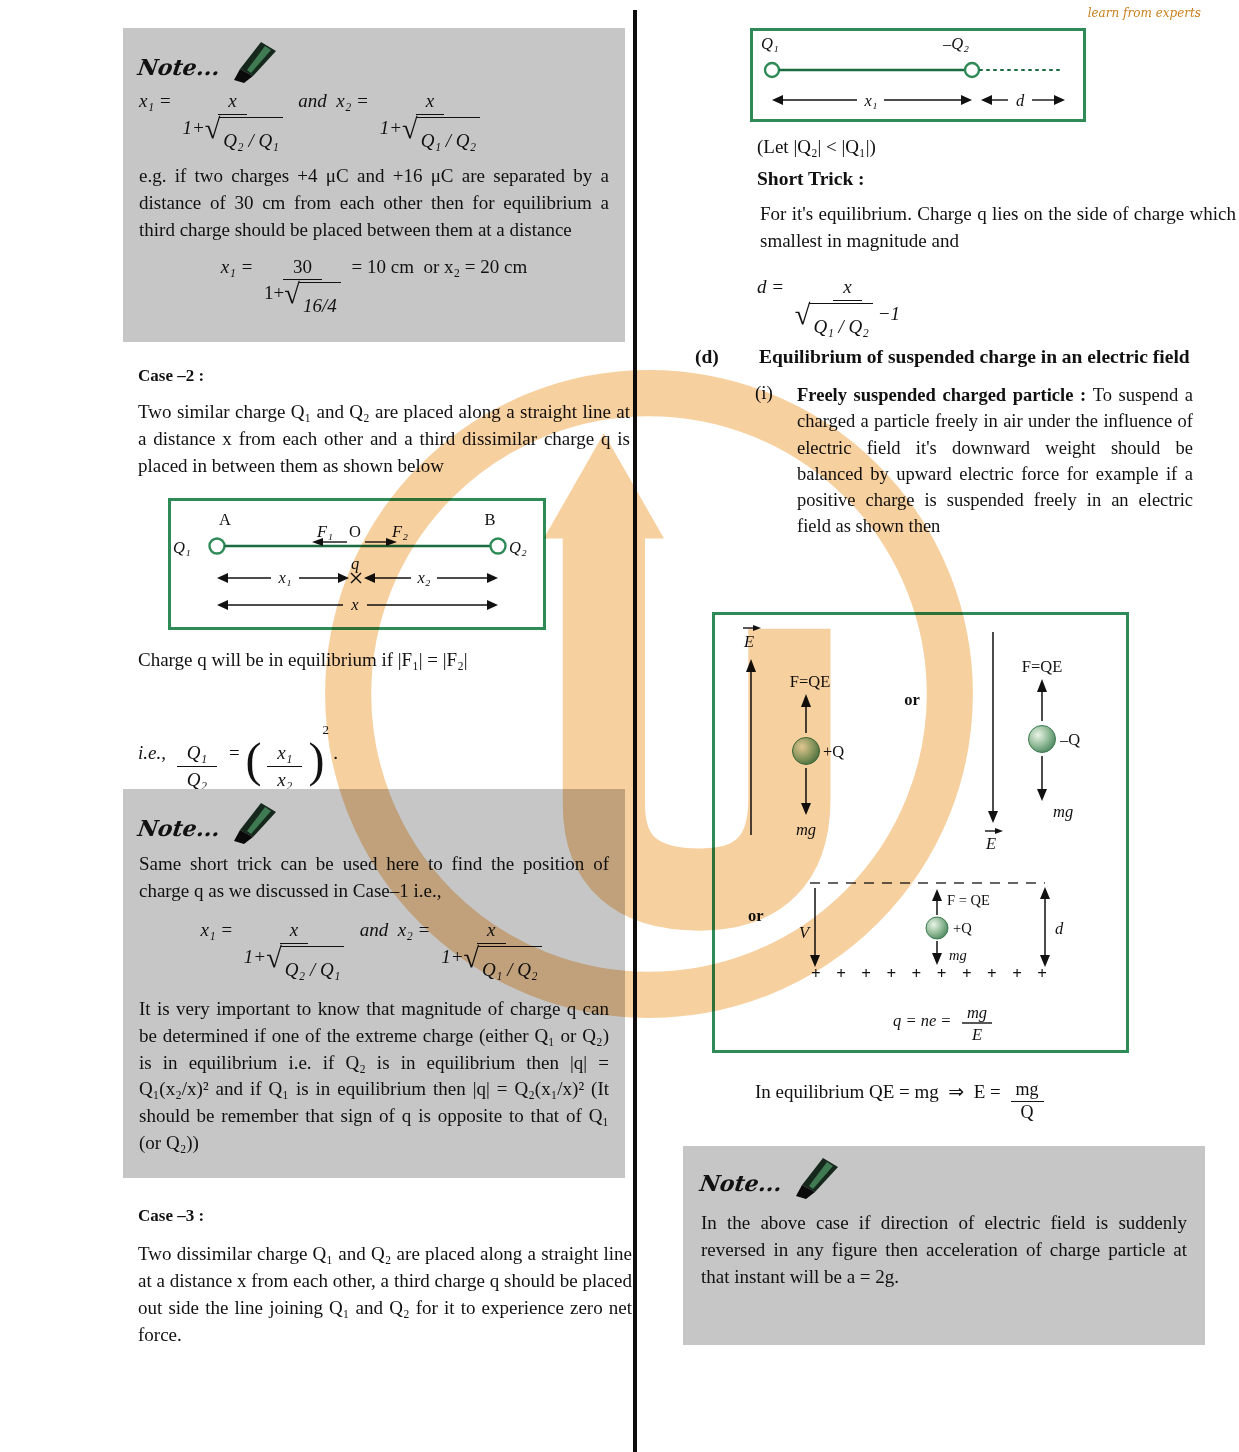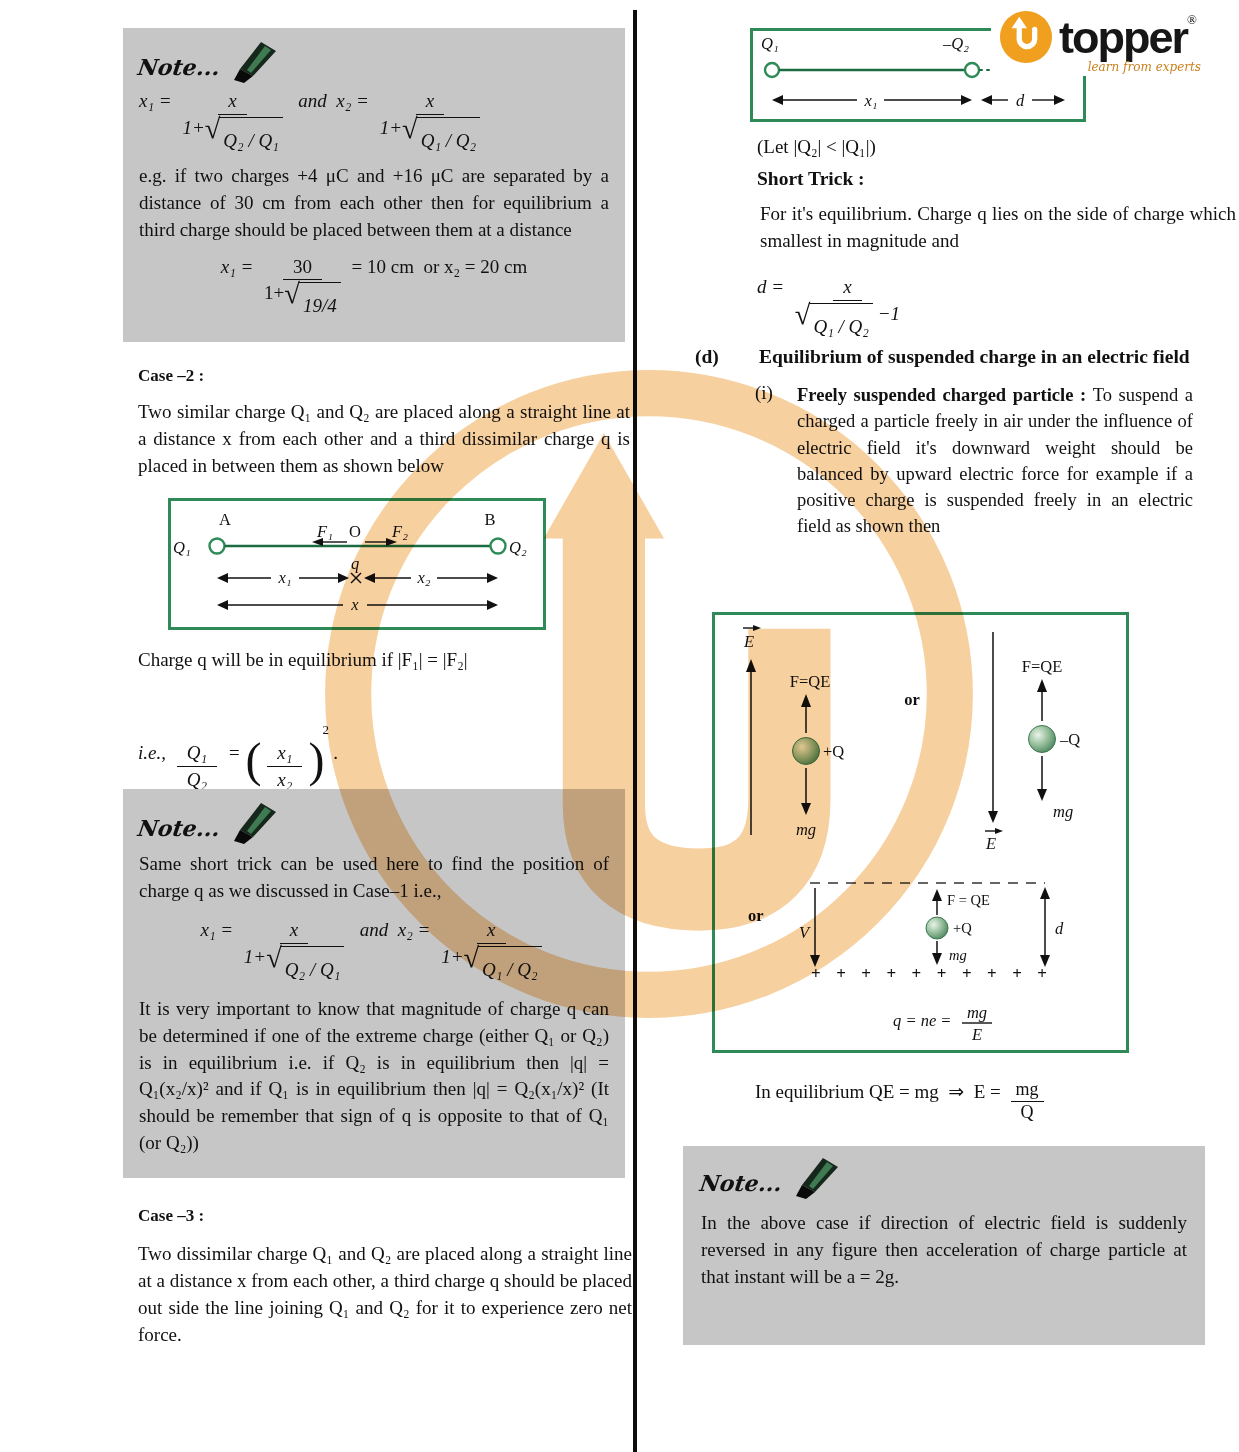--- a/index.html
+++ b/index.html
@@ -110,21 +110,21 @@
       </span>
     </div>
     <p class="body-text" style="margin-top:10px;">e.g. if two charges +4 μC and +16 μC are separated by a distance of 30 cm from each other then for equilibrium a third charge should be placed between them at a distance</p>
     <div class="math-row center" style="margin-top:12px;">
       <span class="mtxt">x₁ = </span>
       <span class="frac">
         <span class="fnum up">30</span>
         <span class="fden">
           <span class="mtxt up">1+</span>
           <span class="rsym">√</span>
-          <span class="rad up">19/4</span>
+          <span class="rad up">16/4</span>
         </span>
       </span>
       <span class="mtxt up"> = 10 cm  or x₂ = 20 cm</span>
     </div>
   </div>
 
   <h3 class="case-heading abs" style="left:138px; top:366px;">Case –2 :</h3>
   <p class="body-text abs" style="left:138px; top:399px; width:492px;">Two similar charge Q₁ and Q₂ are placed along a straight line at a distance x from each other and a third dissimilar charge q is placed in between them as shown below</p>
 
   <div class="diagram-box" style="left:168px; top:498px; width:378px; height:132px;">
@@ -234,29 +234,20 @@
       <polygon points="219,69 208,64 208,74" class="ah"></polygon>
       <polygon points="228,69 239,64 239,74" class="ah"></polygon>
       <line x1="237" y1="69" x2="255" y2="69" class="aline"></line>
       <text x="267" y="75" text-anchor="middle">d</text>
       <line x1="279" y1="69" x2="303" y2="69" class="aline"></line>
       <polygon points="312,69 301,64 301,74" class="ah"></polygon>
     </svg>
   </div>
 
   <div class="logo">
-    <div class="logo-row">
-      <svg viewBox="0 0 56 56" width="54" height="54">
-        <circle cx="28" cy="28" r="27" fill="#f09f1f"></circle>
-        <path d="M21,20 v10 a8,8 0 0 0 16,0 v-10" stroke="#fff" stroke-width="5.5" fill="none" stroke-linecap="round"></path>
-        <polygon points="21,7 13,19 29,19" fill="#fff"></polygon>
-      </svg>
-      <span class="brand">topper</span>
-      <sup class="reg">®</sup>
-    </div>
     <div class="tagline">learn from experts</div>
   </div>
 
   <p class="plain abs" style="left:757px; top:136px;">(Let |Q₂| &lt; |Q₁|)</p>
   <h3 class="bold-h abs" style="left:757px; top:168px;">Short Trick :</h3>
   <p class="body-text abs" style="left:722px; top:201px; width:494px;margin-left:38px;">For it's equilibrium. Charge q lies on the side of charge which is smallest in magnitude and</p>
 
   <div class="math-row abs" style="left:757px; top:276px;">
     <span class="mtxt">d = </span>
     <span class="frac">

